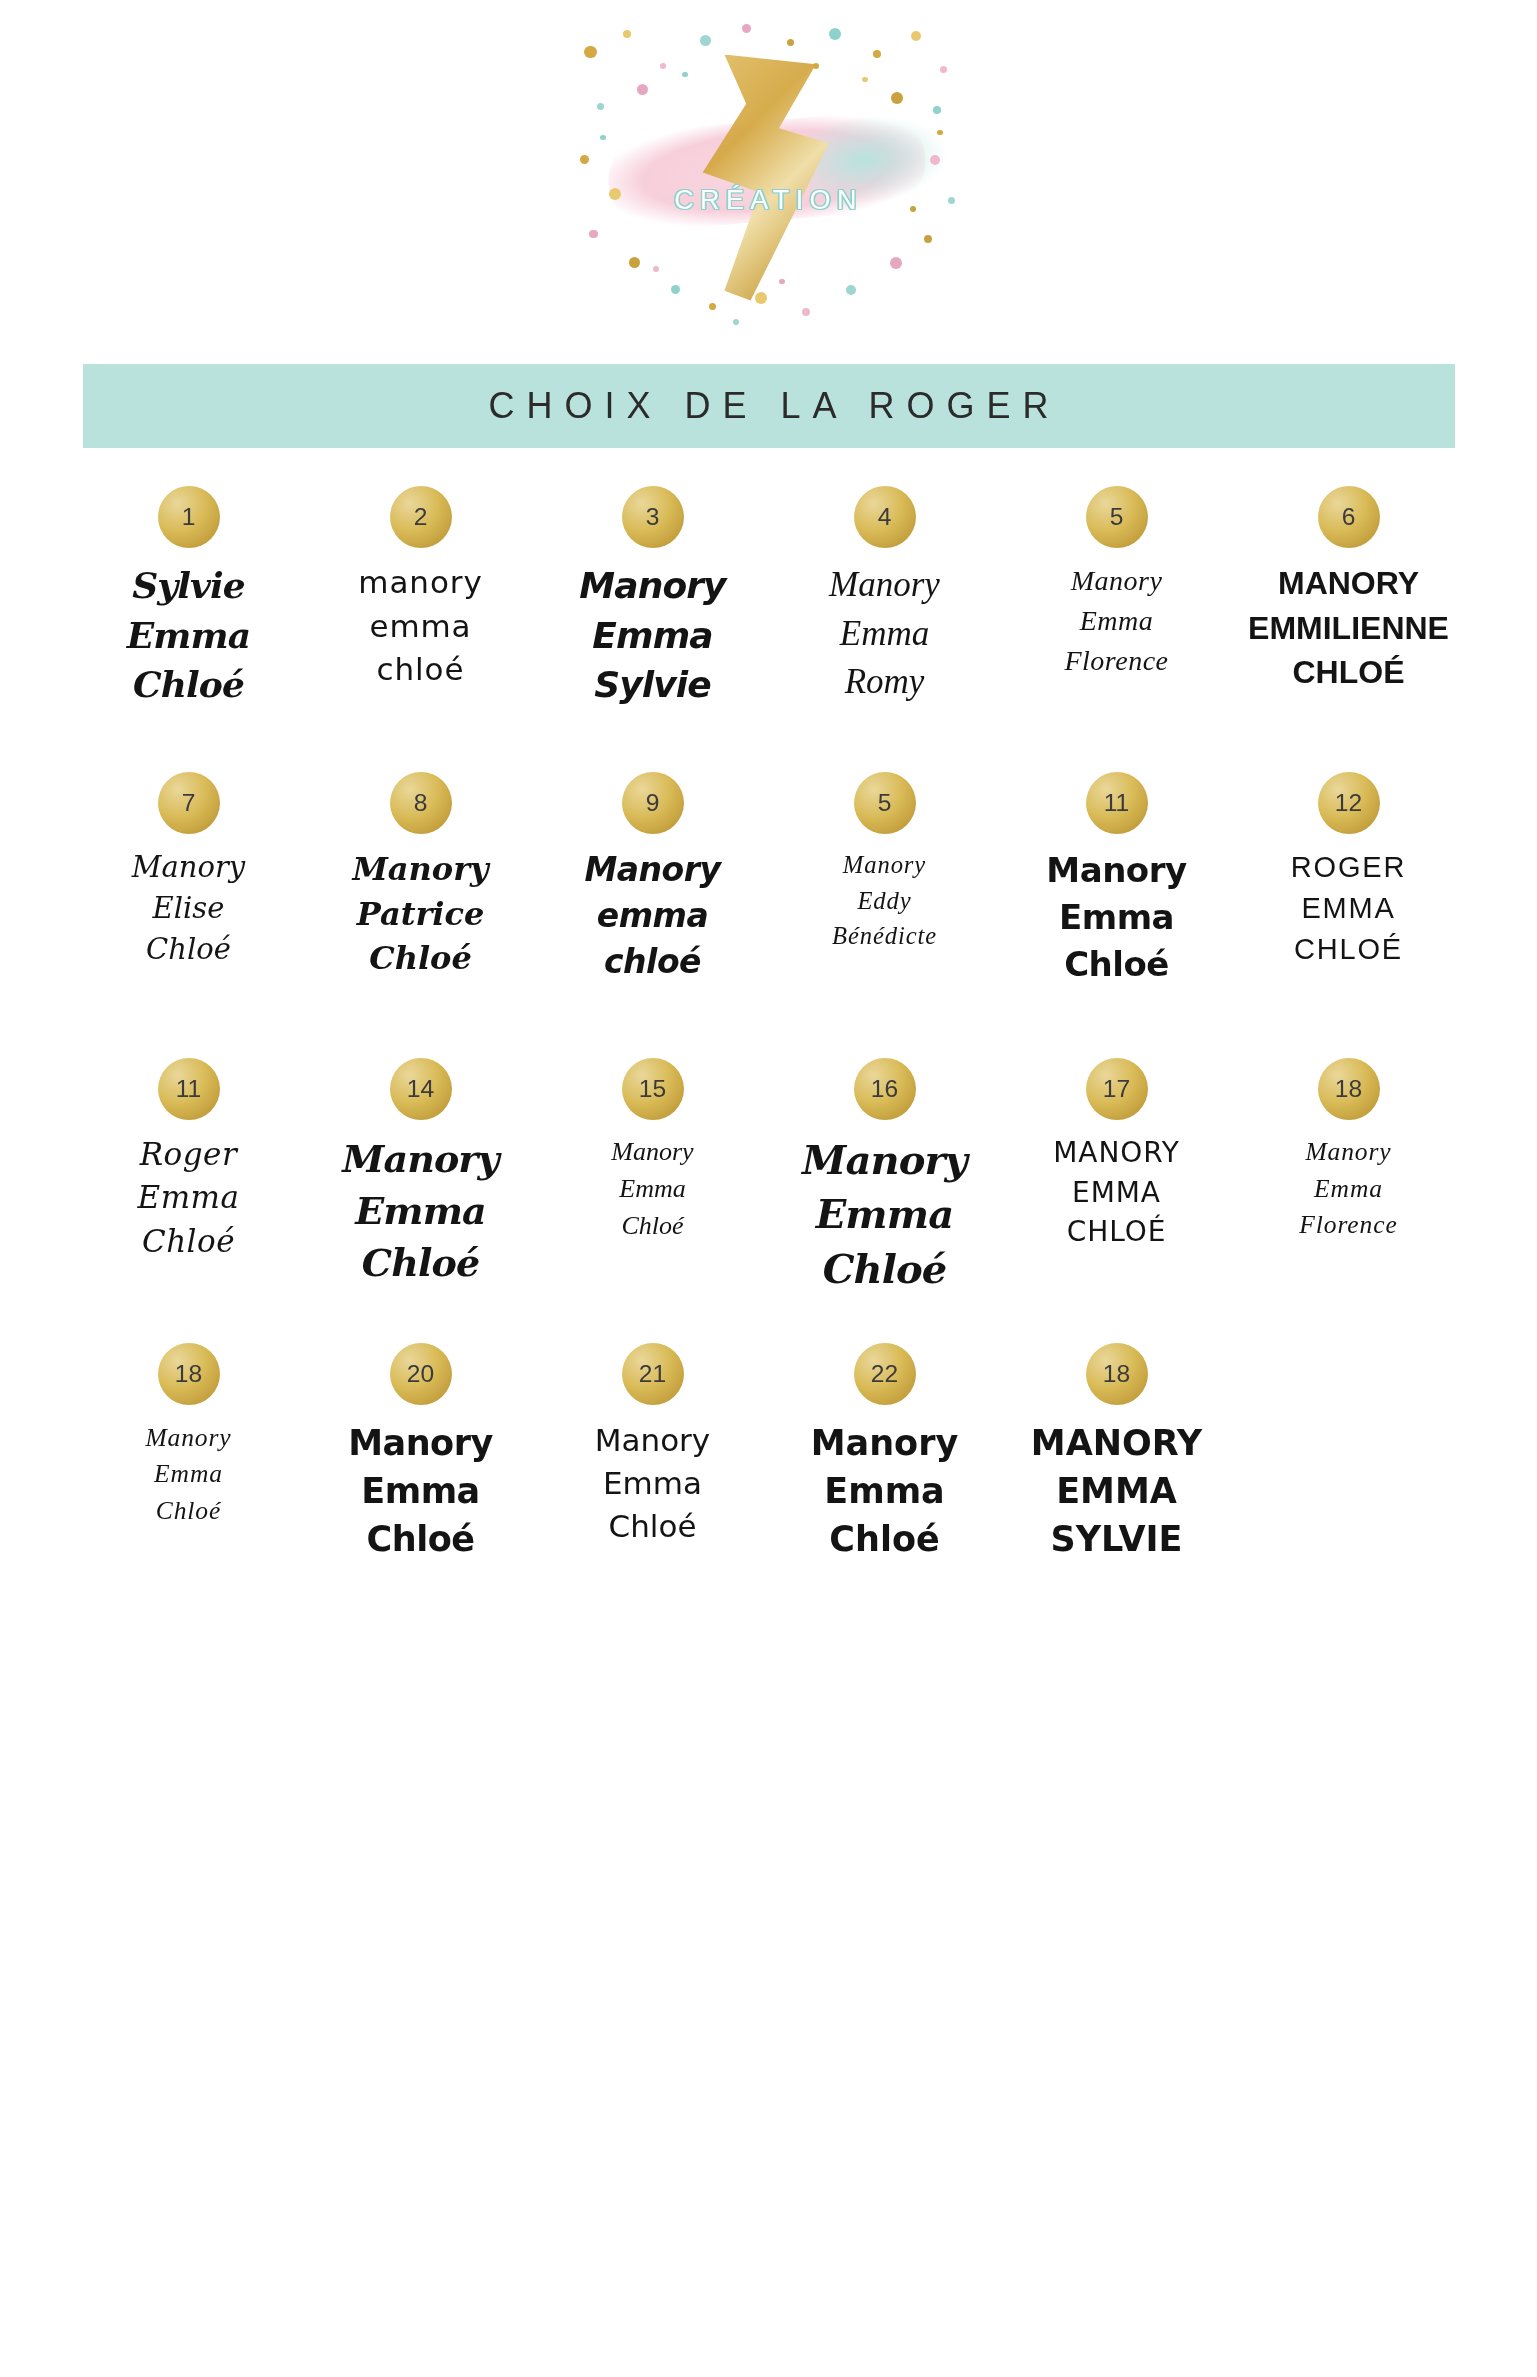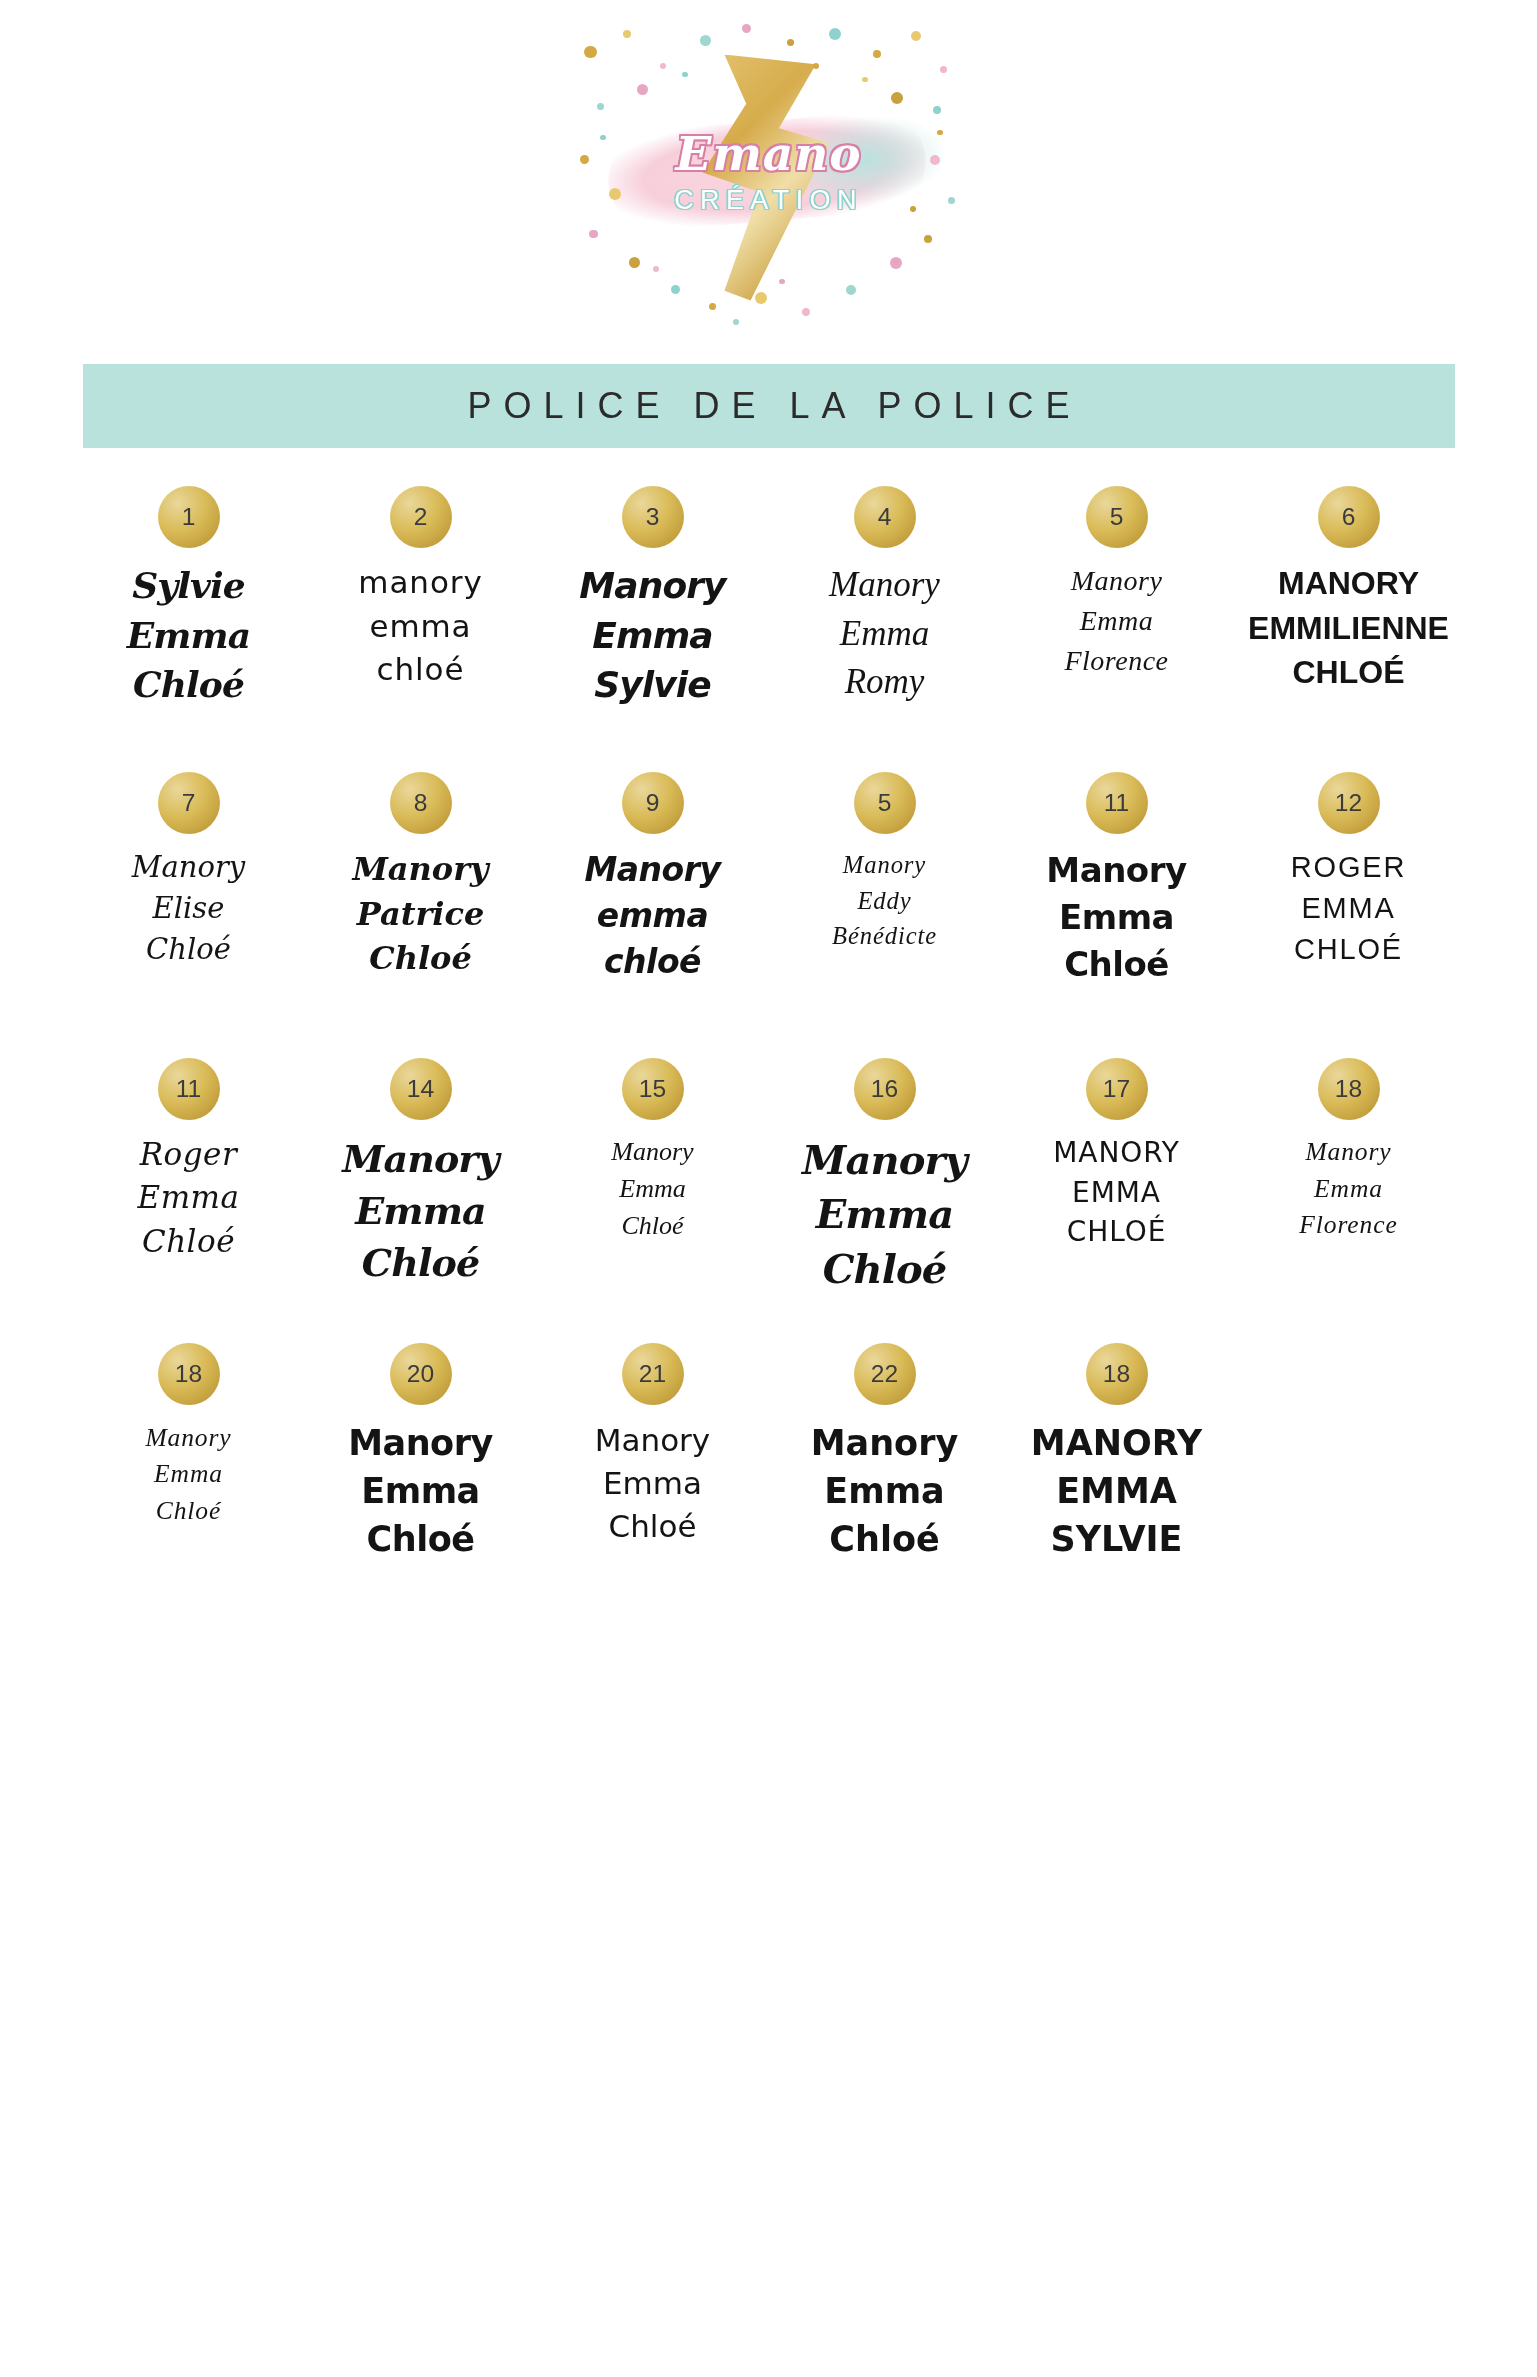--- a/index.html
+++ b/index.html
@@ -178,21 +178,20 @@
   .row-gap-1 span + span { margin-top: 5.5px; }
 </style>
 </head>
 <body>
 
 <div class="logo-area">
   <div class="logo-wrap">
     <div class="logo-pink"></div>
     <div class="logo-mint"></div>
     <div class="logo-swash"></div>
-    <div class="logo-name">Emano</div>
     <div class="logo-sub">CRÉATION</div>
     <div id="confetti-layer">
         <div class="confetti" style="left: 11px; top: 27px; width: 12.7px; height: 12.7px; background: rgb(212, 168, 67);"></div>
         <div class="confetti" style="left: 50px; top: 11px; width: 8.2px; height: 8.2px; background: rgb(233, 201, 111);"></div>
         <div class="confetti" style="left: 87px; top: 44px; width: 6.4px; height: 6.4px; background: rgb(240, 184, 204);"></div>
         <div class="confetti" style="left: 127px; top: 16.4px; width: 11px; height: 11px; background: rgb(158, 214, 208);"></div>
         <div class="confetti" style="left: 169px; top: 5.5px; width: 9px; height: 9px; background: rgb(231, 167, 194);"></div>
         <div class="confetti" style="left: 214px; top: 20px; width: 7.3px; height: 7.3px; background: rgb(201, 161, 61);"></div>
         <div class="confetti" style="left: 256px; top: 9px; width: 12px; height: 12px; background: rgb(143, 210, 205);"></div>
         <div class="confetti" style="left: 300px; top: 31px; width: 8.2px; height: 8.2px; background: rgb(212, 168, 67);"></div>
@@ -222,21 +221,21 @@
         <div class="confetti" style="left: 160px; top: 300px; width: 6.4px; height: 6.4px; background: rgb(158, 214, 208);"></div>
         <div class="confetti" style="left: 206px; top: 260px; width: 5.5px; height: 5.5px; background: rgb(231, 167, 194);"></div>
         <div class="confetti" style="left: 337px; top: 187px; width: 6.4px; height: 6.4px; background: rgb(201, 161, 61);"></div>
         <div class="confetti" style="left: 27px; top: 116px; width: 5.5px; height: 5.5px; background: rgb(143, 210, 205);"></div>
         <div class="confetti" style="left: 364px; top: 111px; width: 5.5px; height: 5.5px; background: rgb(212, 168, 67);"></div>
       </div>
   </div>
 </div>
 
 <div class="title-bar">
-  <div class="title-text">POLICE DE LA POLICE</div>
+  <div class="title-text">CHOIX DE LA ROGER</div>
 </div>
 
 <div class="grid" id="font-grid">
     <div class="cell">
       <div class="badge">1</div>
       <div class="sample row-gap-1 f-script-a">
         <span>Sylvie</span>
         <span>Emma</span>
         <span>Chloé</span>
       </div>

